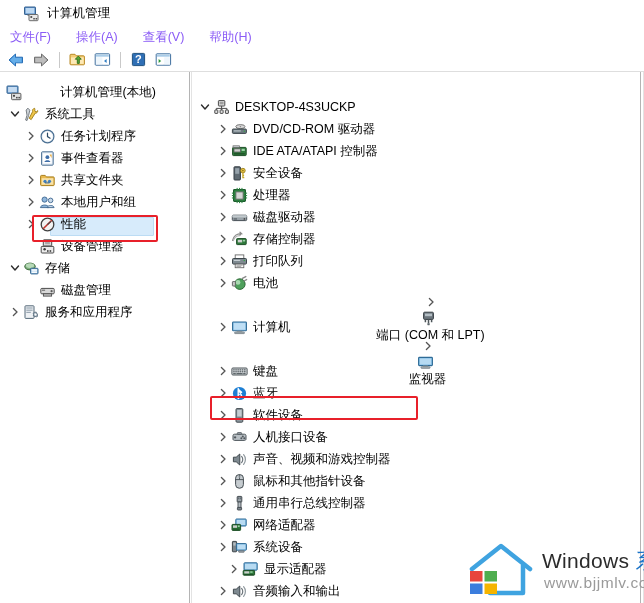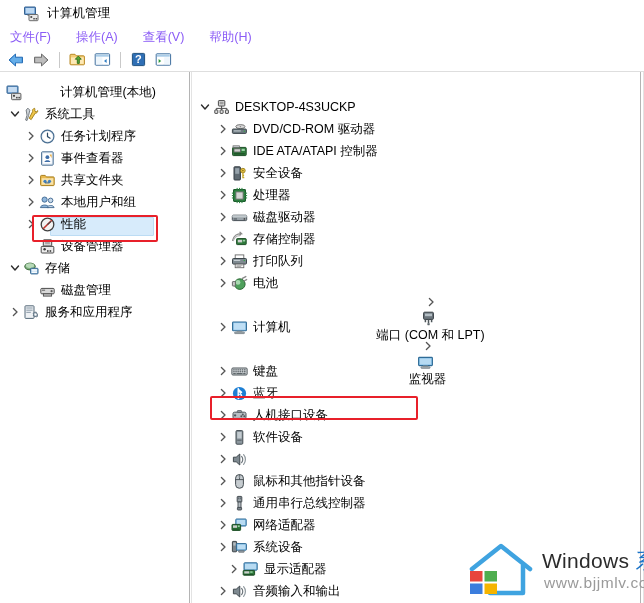--- a/index.html
+++ b/index.html
@@ -739,60 +739,61 @@
       </div>
 
       <div class="row" style="padding-left:22px;">
         <span class="chev">
           <svg width="10" height="10" viewBox="0 0 10 10">
               <path d="M3.4 1.5 L7 5 L3.4 8.5" fill="none" stroke="#555" stroke-width="1.3" stroke-linecap="round" stroke-linejoin="round"></path>
             </svg>
         </span>
         <span class="ico">
           <svg class="ic-svg" viewBox="0 0 17 17" xmlns="http://www.w3.org/2000/svg">
+            <rect x="5" y="1.6" width="6.8" height="13.6" rx="1" fill="#8c979e" stroke="#434c51" stroke-width="1"></rect>
+            <rect x="6.2" y="3" width="4.4" height="6.4" fill="#c3cbd0"></rect>
+            <rect x="6.2" y="10.6" width="4.4" height="1.2" fill="#5c656b"></rect>
+          </svg>
+        </span>
+        <span class="lbl">软件设备</span>
+      </div>
+
+      <div class="row" style="padding-left:22px;">
+        <span class="chev">
+          <svg width="10" height="10" viewBox="0 0 10 10">
+              <path d="M3.4 1.5 L7 5 L3.4 8.5" fill="none" stroke="#555" stroke-width="1.3" stroke-linecap="round" stroke-linejoin="round"></path>
+            </svg>
+        </span>
+        <span class="ico">
+          <svg class="ic-svg" viewBox="0 0 17 17" xmlns="http://www.w3.org/2000/svg">
             <path d="M2 6.6 C2 5.7 2.6 5.2 3.5 5.2 L13.5 5.2 C14.4 5.2 15 5.7 15 6.6 L15 10 C15 10.9 14.4 11.4 13.5 11.4 L3.5 11.4 C2.6 11.4 2 10.9 2 10 Z" fill="#b8bfc4" stroke="#4f575c" stroke-width="1"></path>
             <path d="M4.1 7.2 L4.1 9.4 M3 8.3 L5.2 8.3" stroke="#4f575c" stroke-width="1.2"></path>
             <circle cx="11.8" cy="7.6" r="1" fill="#4f575c"></circle>
             <circle cx="13.3" cy="9.2" r="1" fill="#4f575c"></circle>
             <circle cx="10.3" cy="9.2" r="1" fill="#4f575c"></circle>
             <rect x="6.3" y="3.6" width="4.3" height="1.8" rx="0.6" fill="#9aa2a8" stroke="#4f575c" stroke-width="0.8"></rect>
           </svg>
         </span>
         <span class="lbl">人机接口设备</span>
       </div>
 
       <div class="row" style="padding-left:22px;">
         <span class="chev">
           <svg width="10" height="10" viewBox="0 0 10 10">
               <path d="M3.4 1.5 L7 5 L3.4 8.5" fill="none" stroke="#555" stroke-width="1.3" stroke-linecap="round" stroke-linejoin="round"></path>
             </svg>
         </span>
         <span class="ico">
           <svg class="ic-svg" viewBox="0 0 17 17" xmlns="http://www.w3.org/2000/svg">
-            <rect x="5" y="1.6" width="6.8" height="13.6" rx="1" fill="#8c979e" stroke="#434c51" stroke-width="1"></rect>
-            <rect x="6.2" y="3" width="4.4" height="6.4" fill="#c3cbd0"></rect>
-            <rect x="6.2" y="10.6" width="4.4" height="1.2" fill="#5c656b"></rect>
-          </svg>
-        </span>
-        <span class="lbl">软件设备</span>
-      </div>
-
-      <div class="row" style="padding-left:22px;">
-        <span class="chev">
-          <svg width="10" height="10" viewBox="0 0 10 10">
-              <path d="M3.4 1.5 L7 5 L3.4 8.5" fill="none" stroke="#555" stroke-width="1.3" stroke-linecap="round" stroke-linejoin="round"></path>
-            </svg>
-        </span>
-        <span class="ico">
-          <svg class="ic-svg" viewBox="0 0 17 17" xmlns="http://www.w3.org/2000/svg">
             <path d="M2.4 6.2 L5.2 6.2 L8.8 3 L8.8 14 L5.2 10.8 L2.4 10.8 Z" fill="#7f8a91" stroke="#3f484d" stroke-width="1" stroke-linejoin="round"></path>
             <path d="M10.6 5.4 C12.1 7 12.1 10 10.6 11.6" fill="none" stroke="#6d767c" stroke-width="1.2" stroke-linecap="round"></path>
             <path d="M12.6 3.6 C15 6.2 15 10.8 12.6 13.4" fill="none" stroke="#8d969c" stroke-width="1.2" stroke-linecap="round"></path>
           </svg>
         </span>
+        <span class="lbl">声音、视频和游戏控制器</span>
       </div>
 
       <div class="row" style="padding-left:22px;">
         <span class="chev">
           <svg width="10" height="10" viewBox="0 0 10 10">
               <path d="M3.4 1.5 L7 5 L3.4 8.5" fill="none" stroke="#555" stroke-width="1.3" stroke-linecap="round" stroke-linejoin="round"></path>
             </svg>
         </span>
         <span class="ico">
           <svg class="ic-svg" viewBox="0 0 17 17" xmlns="http://www.w3.org/2000/svg">

